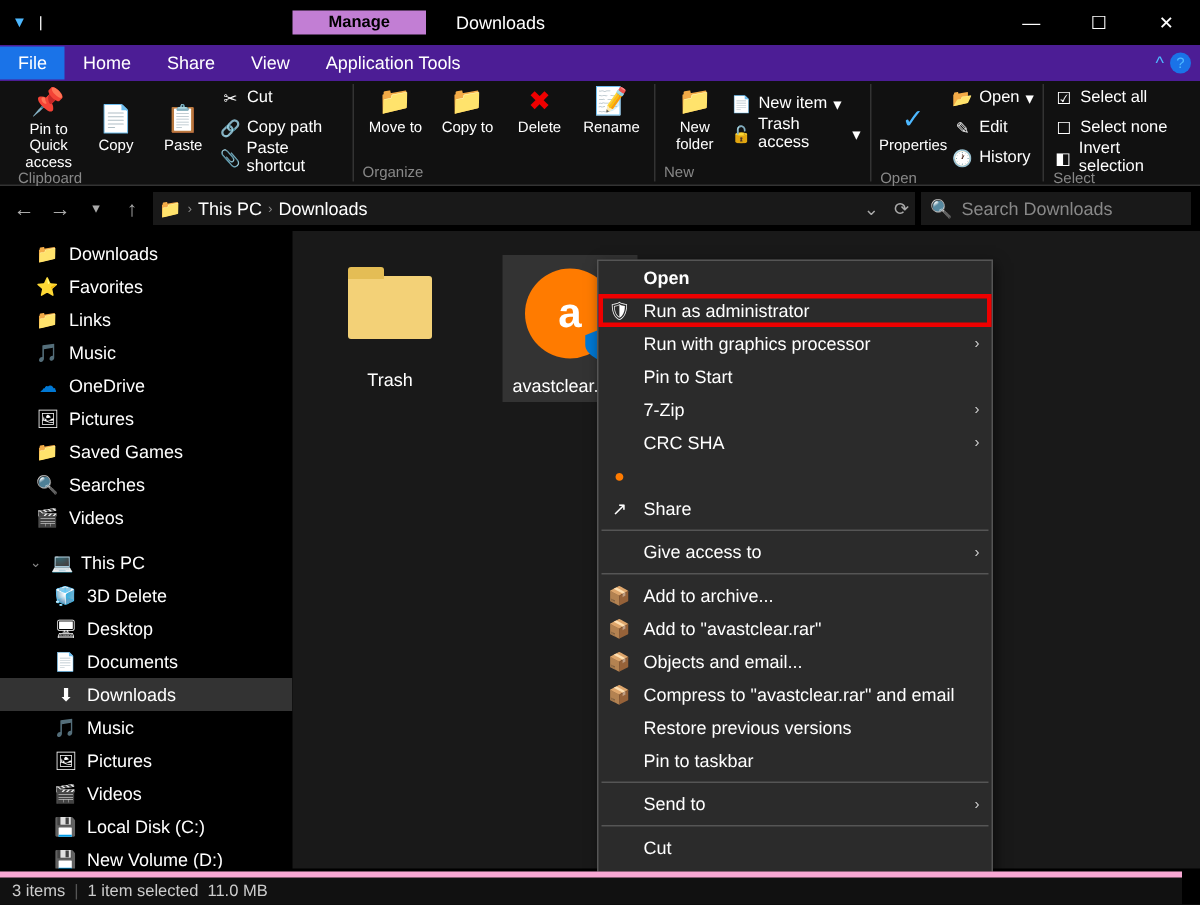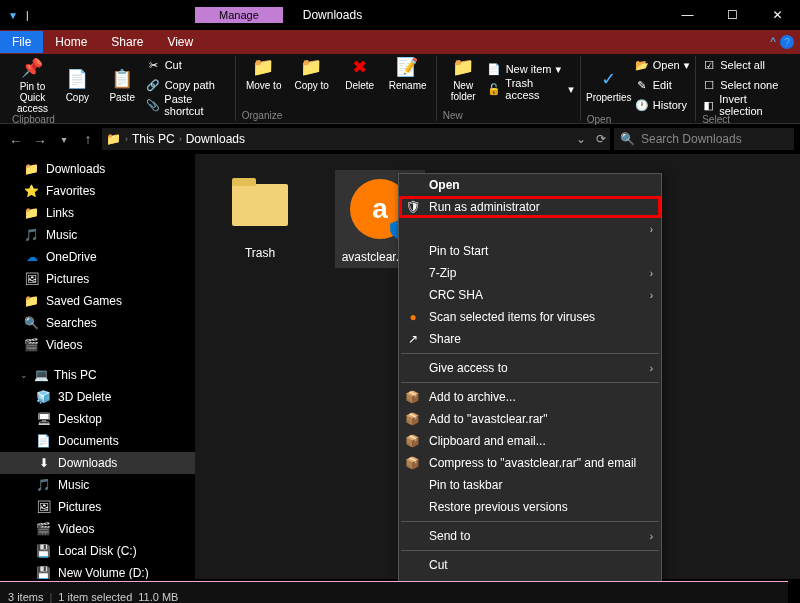--- a/index.html
+++ b/index.html
@@ -1,24 +1,24 @@
 <!DOCTYPE html>
 <html><head>
 <meta charset="utf-8">
 <style>
 * { margin:0; padding:0; box-sizing:border-box; font-family:"Segoe UI",Arial,sans-serif; }
 body { background:#000; width:800px; height:603px; overflow:hidden; color:#fff; font-size:12px; }
 .titlebar { height:30px; background:#000; display:flex; align-items:center; }
 .titlebar .arrows { width:40px; display:flex; align-items:center; padding-left:8px; gap:2px; }
 .titlebar .arrows span { font-size:10px; color:#4db8ff; }
-.titlebar .tab-tools { background:#c27ed4; color:#000; font-size:11px; padding:2px 24px; margin-left:155px; position:relative; }
+.titlebar .tab-tools { background:#c27ed4; color:#000; font-size:11px; padding:2px 24px; margin-left:155px; position:relative;font-weight:bold; }
 .titlebar .title { margin-left:20px; font-size:12px; }
 .titlebar .wbtns { margin-left:auto; display:flex; }
 .titlebar .wbtns div { width:45px; height:30px; display:flex; align-items:center; justify-content:center; font-size:12px; }
-.menubar { height:24px; background:#7f1d1d; display:flex; align-items:center;text-align:center; }
+.menubar { height:24px; background:#4c1d95; display:flex; align-items:center;text-align:center; }
 .menu-item { padding:4px 12px; font-size:12px; }
 .menu-file { background:#1a73e8; }
 .ribbon { height:70px; background:#111; border-bottom:1px solid #333; display:flex; padding:2px 6px; }
 .rgroup { display:flex; flex-direction:column; justify-content:space-between; border-right:1px solid #333; padding:0 6px; }
 .rgroup-btns { display:flex; gap:4px; }
 .rbtn-big { display:flex; flex-direction:column; align-items:center; justify-content:center; width:44px; font-size:10px; text-align:center; line-height:1.1; }
 .rbtn-big .ic { width:24px; height:24px; display:flex; align-items:center; justify-content:center; font-size:18px; }
 .rbtn-sm { display:flex; align-items:center; gap:4px; font-size:11px; height:18px; }
 .rbtn-sm .ic { width:14px; height:14px; display:flex; align-items:center; justify-content:center; font-size:11px; }
 .rgroup-label { font-size:10px; color:#888; }
@@ -45,21 +45,21 @@
 .folder-ic { width:56px; height:42px; background:#f3d177; border-radius:2px; position:relative; }
 .folder-ic::before { content:""; position:absolute; top:-6px; left:0; width:24px; height:8px; background:#e4bd55; border-radius:2px 2px 0 0; }
 .avast-ic { width:60px; height:60px; background:#ff7b00; border-radius:50%; display:flex; align-items:center; justify-content:center; color:#fff; font-size:28px; font-weight:bold; position:relative; }
 .shield { position:absolute; right:-4px; bottom:-4px; width:26px; height:26px; }
 .ctx { position:absolute; left:398px; top:173px; width:264px; background:#2b2b2b; border:1px solid #555; font-size:12px; color:#fff; box-shadow:2px 2px 8px rgba(0,0,0,.5); }
 .ctx-item { height:22px; display:flex; align-items:center; padding:0 8px 0 30px; position:relative; }
 .ctx-item .ci { position:absolute; left:6px; width:16px; text-align:center; }
 .ctx-item .arr { margin-left:auto; color:#ccc; font-size:10px; }
 .ctx-item.hl { outline:3px solid #e00; outline-offset:-3px; }
 .ctx-sep { height:1px; background:#555; margin:3px 2px; }
-.status { position:absolute; bottom:0; left:0; right:12px; height:22px; background:#111; border-top:1px solid #f9a8d4; display:flex; align-items:flex-end; padding:0 8px; font-size:11px; color:#ccc; gap:6px; }
+.status { position:absolute; bottom:0; left:0; right:12px; height:22px; background:#111; border-top:4px solid #f9a8d4; display:flex; align-items:center; padding:0 8px; font-size:11px; color:#ccc; gap:6px; }
 .status .ssep { color:#555; }
 </style>
 </head>
 <body>
 
 <div class="titlebar">
   <div class="arrows">
     <span>▼</span>
     <span style="color:#fff;margin-left:6px">|</span>
   </div>
@@ -72,20 +72,21 @@
     <div>☐</div>
     <div>✕</div>
   </div>
 </div>
 
 <div class="menubar">
   <div class="menu-item menu-file">File</div>
   <div class="menu-item">Home</div>
   <div class="menu-item">Share</div>
   <div class="menu-item">View</div>
+  <div class="menu-item">Application Tools</div>
   <div class="help">
     <span>^</span>
     <span style="background:#1a73e8;width:14px;height:14px;border-radius:50%;display:flex;align-items:center;justify-content:center;font-size:10px">?</span>
   </div>
 </div>
 
 <div class="ribbon">
   <div class="rgroup">
     <div class="rgroup-btns">
       <div class="rbtn-big">
@@ -320,36 +321,36 @@
 
 <div class="ctx">
   <div class="ctx-item">
       <b>Open</b>
     </div>
   <div class="ctx-item hl">
       <span class="ci">🛡</span>
       <span>Run as administrator</span>
     </div>
   <div class="ctx-item">
+      <span>Run with graphics processor</span>
       <span class="arr">›</span>
     </div>
   <div class="ctx-item">
       <span>Pin to Start</span>
     </div>
   <div class="ctx-item">
       <span>7-Zip</span>
       <span class="arr">›</span>
     </div>
   <div class="ctx-item">
       <span>CRC SHA</span>
       <span class="arr">›</span>
     </div>
   <div class="ctx-item">
       <span class="ci" style="color:#ff7b00">●</span>
-      <span>Scan selected items for viruses</span>
     </div>
   <div class="ctx-item">
       <span class="ci">↗</span>
       <span>Share</span>
     </div>
   <div class="ctx-sep"></div>
   <div class="ctx-item">
       <span>Give access to</span>
       <span class="arr">›</span>
     </div>
@@ -357,31 +358,31 @@
   <div class="ctx-item">
       <span class="ci">📦</span>
       <span>Add to archive...</span>
     </div>
   <div class="ctx-item">
       <span class="ci">📦</span>
       <span>Add to "avastclear.rar"</span>
     </div>
   <div class="ctx-item">
       <span class="ci">📦</span>
-      <span>Clipboard and email...</span>
+      <span>Objects and email...</span>
     </div>
   <div class="ctx-item">
       <span class="ci">📦</span>
       <span>Compress to "avastclear.rar" and email</span>
     </div>
   <div class="ctx-item">
+      <span>Restore previous versions</span>
+    </div>
+  <div class="ctx-item">
       <span>Pin to taskbar</span>
-    </div>
-  <div class="ctx-item">
-      <span>Restore previous versions</span>
     </div>
   <div class="ctx-sep"></div>
   <div class="ctx-item">
       <span>Send to</span>
       <span class="arr">›</span>
     </div>
   <div class="ctx-sep"></div>
   <div class="ctx-item">
       <span>Cut</span>
     </div>

